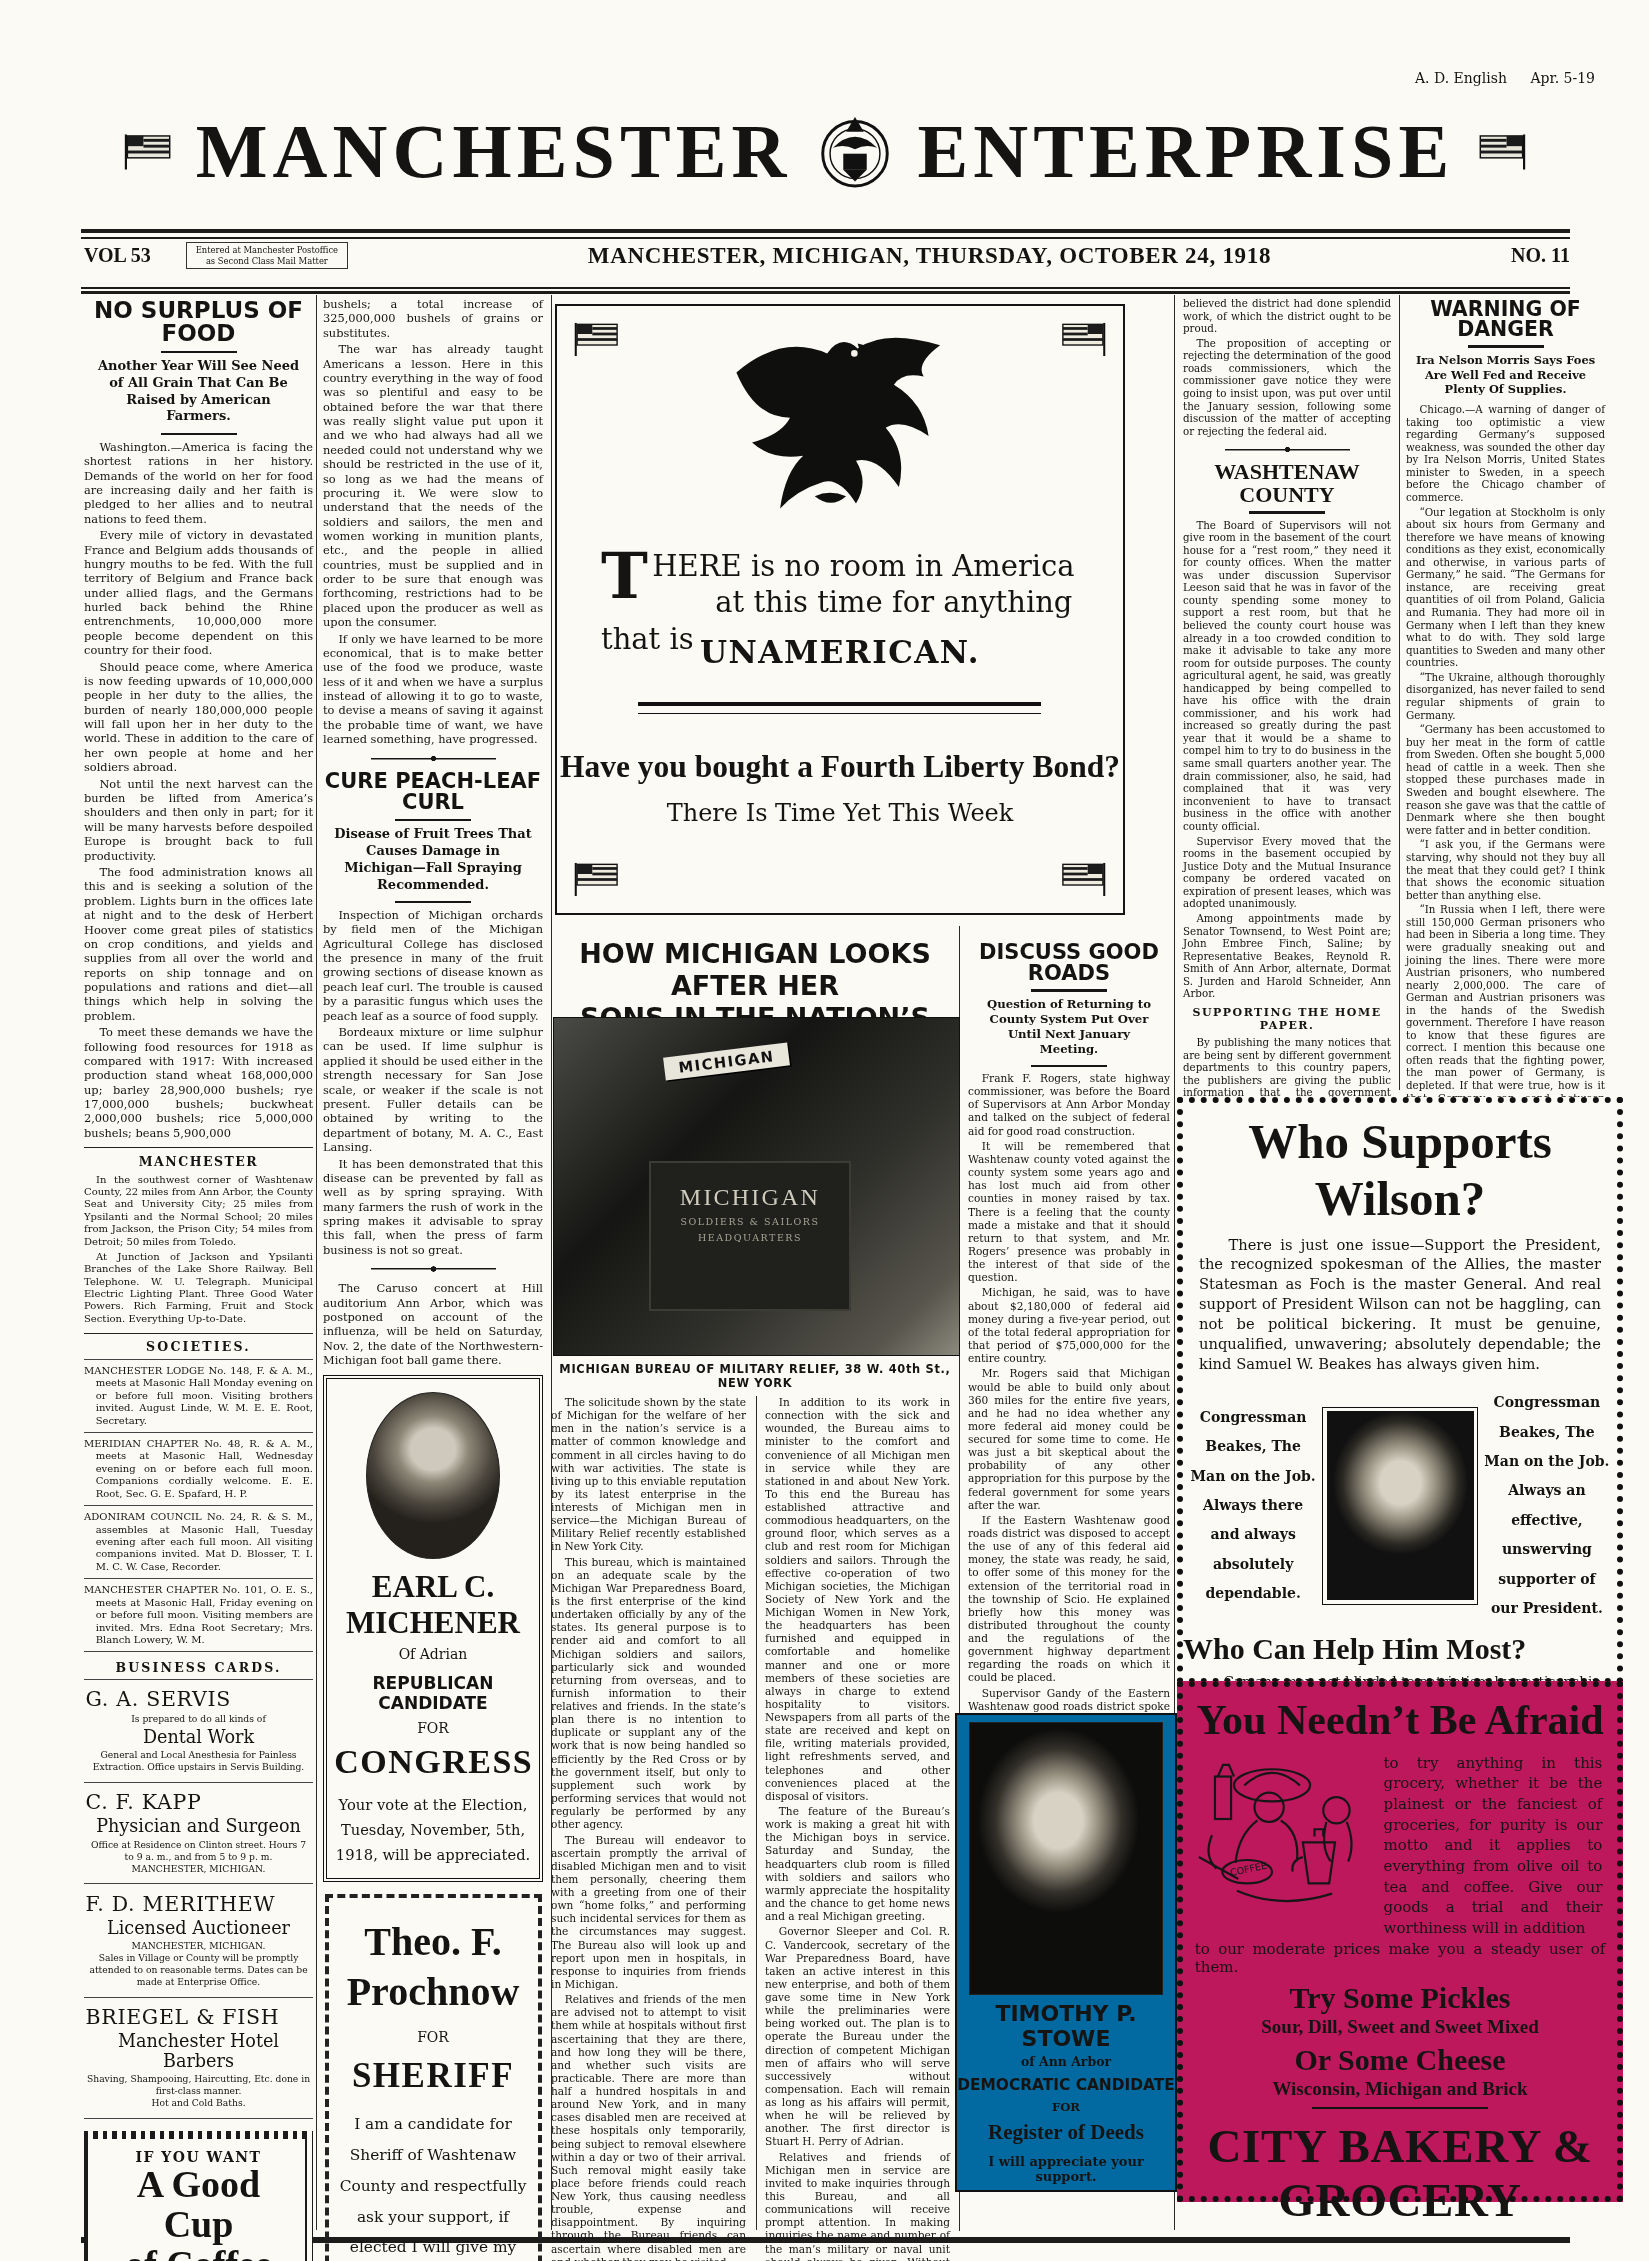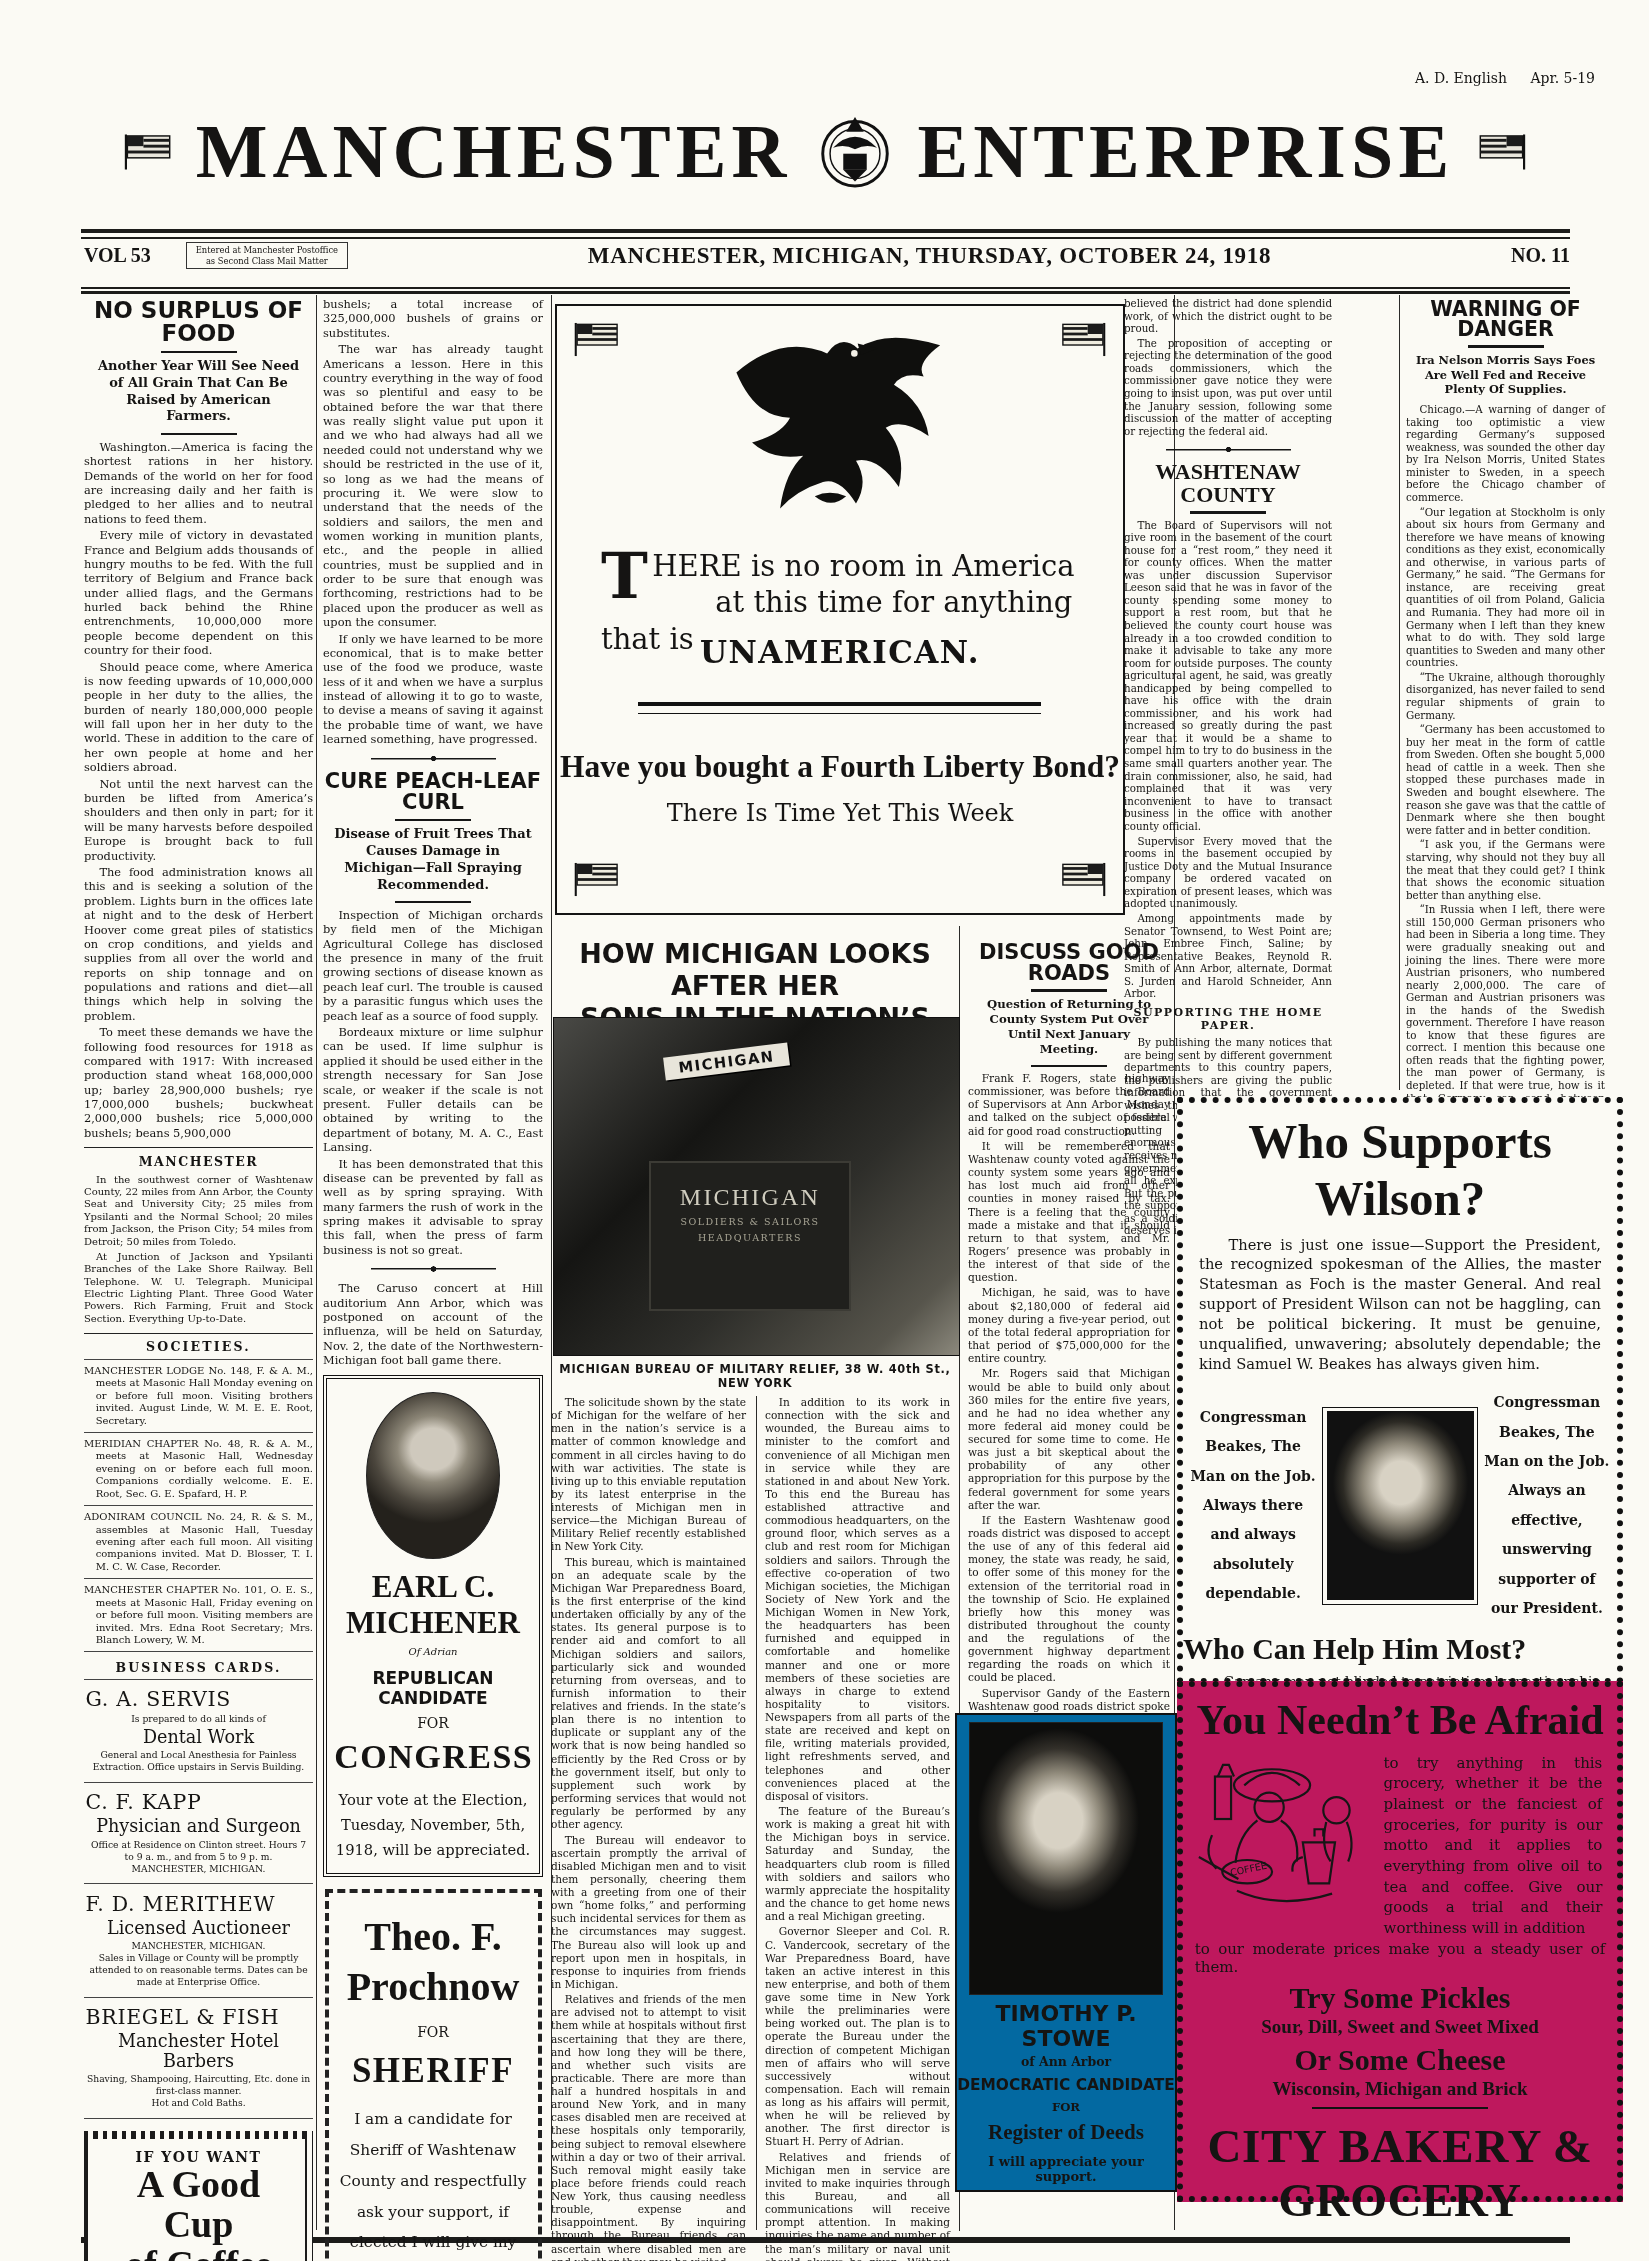--- a/index.html
+++ b/index.html
@@ -33,21 +33,21 @@
   .csm{font-size:9.2px;line-height:1.3;}
   
   .keyborder{margin-top:11.7px;padding:8px;background:repeating-linear-gradient(90deg,#1b1b1b 0 4.4px,#fbfaf4 4.4px 9.5px);}
   .keyinner{background:#fbfaf4;padding:10.3px 5.9px 11.7px;text-align:center;}
   .kick{font-size:14px;font-weight:bold;letter-spacing:1.5px;}
   .cof1{font-size:38px;font-weight:bold;font-family:"Liberation Serif",serif;line-height:1.05;}
   
   .dblborder{border:1.5px solid #111;outline:1.5px solid #111;outline-offset:2.9px;margin:10.3px 2.9px 14.7px;padding:10.3px 7.3px;text-align:center;}
   .oval{width:132px;height:165px;border-radius:50%;margin:2.9px auto 10.3px;background:radial-gradient(ellipse 60% 45% at 50% 34%,#cfc9bd 0 28%,#8d8778 45%,#4b463d 75%,#24211c 100%);border:0.7px solid #222;}
   .mname{font-size:31px;font-weight:bold;font-family:"Liberation Serif",serif;line-height:1.15;}
-  .ofline{font-size:10px;margin:5.9px 0 10.3px;font-style:italic;}
+  .ofline{font-size:14px;margin:5.9px 0 10.3px;}
   .repc{font-family:"DejaVu Sans",sans-serif;font-weight:bold;font-size:17px;}
   .forword{font-size:14px;margin:7.3px 0;}
   .congress{font-size:34px;font-weight:bold;font-family:"Liberation Serif",serif;letter-spacing:1.5px;}
   .vote{font-size:14.7px;line-height:1.7;margin-top:11.7px;text-align:center;}
   .zigzag{border:4.4px dashed #222;margin:7.3px 1.5px;padding:19px 10.3px;text-align:center;}
   .pname{font-size:40px;font-weight:bold;font-family:"Liberation Serif",serif;line-height:1.25;}
   .sheriff{font-size:35px;font-weight:bold;font-family:"Liberation Serif",serif;letter-spacing:1.5px;}
   .prose{font-size:15.4px;line-height:2.0;margin-top:13px;}
   
   .liberty{position:absolute;left:555px;top:304px;width:566px;height:607px;border:2.2px solid #141414;}
@@ -343,21 +343,21 @@
   <div class="stowe">
     <div class="sphoto"></div>
     <div class="sname">TIMOTHY P. STOWE</div>
     <div class="sof">of Ann Arbor</div>
     <div class="sdem">DEMOCRATIC CANDIDATE</div>
     <div class="sfor">FOR</div>
     <div class="sreg">Register of Deeds</div>
     <div class="ssup">I will appreciate your support.</div>
   </div>
 
-  <div class="col" style="left:1124px;top:297px;width:208px;">
+  <div class="col" style="left:1183px;top:297px;width:208px;">
     <p class="p5" style="text-indent:0;">believed the district had done splendid work, of which the district ought to be proud.</p>
     <p class="p5">The proposition of accepting or rejecting the determination of the good roads commissioners, which the commissioner gave notice they were going to insist upon, was put over until the January session, following some discussion of the matter of accepting or rejecting the federal aid.</p>
     <div class="sdiv"></div>
     <div class="h1" style="font-size:22px;font-family:'Liberation Serif',serif;">WASHTENAW COUNTY</div>
     <div class="hbar"></div>
     <p class="p5">The Board of Supervisors will not give room in the basement of the court house for a “rest room,” they need it for county offices.  When the matter was under discussion Supervisor Leeson said that he was in favor of the county spending some money to support a rest room, but that he believed the county court house was already in a too crowded condition to make it advisable to take any more room for outside purposes.  The county agricultural agent, he said, was greatly handicapped by being compelled to have his office with the drain commissioner, and his work had increased so greatly during the past year that it would be a shame to compel him to try to do business in the same small quarters another year.  The drain commissioner, also, he said, had complained that it was very inconvenient to have to transact business in the office with another county official.</p>
     <p class="p5">Supervisor Every moved that the rooms in the basement occupied by Justice Doty and the Mutual Insurance company be ordered vacated on expiration of present leases, which was adopted unanimously.</p>
     <p class="p5">Among appointments made by Senator Townsend, to West Point are; John Embree Finch, Saline; by Representative Beakes, Reynold R. Smith of Ann Arbor, alternate, Dormat S. Jurden and Harold Schneider, Ann Arbor.</p>
     <div class="sect" style="font-size:11px;margin-top:5.9px;">SUPPORTING THE HOME PAPER.</div>
     <p class="p5">By publishing the many notices that are being sent by different government departments to this country papers, the publishers are giving the public information that the government wishes them to receive in the only possible way.  It can be given without putting the government to an enormous expense.  The publisher receives nothing but gratitude from the government for his services and that is all he expects from the government.  But the publisher has a right to expect the support of his community the same as a soldier at the front expects and deserves it.</p>

